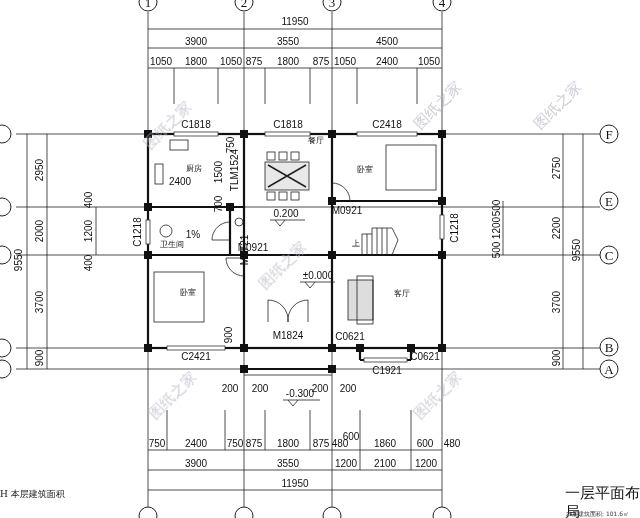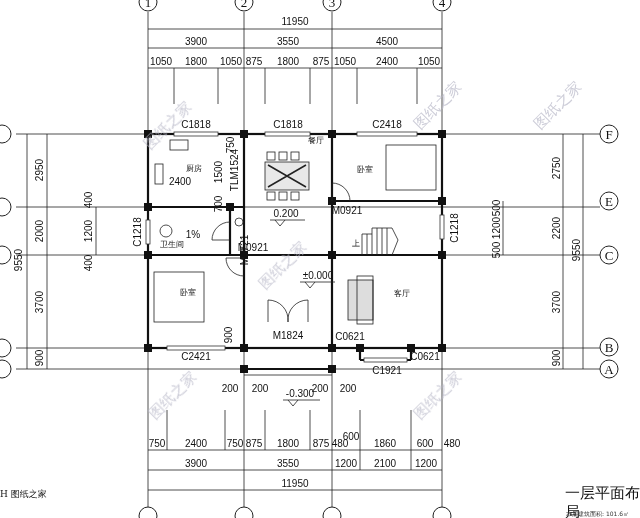--- a/index.html
+++ b/index.html
@@ -291,15 +291,15 @@
   <g class="wm">
     <text transform="translate(150,150) rotate(-45)">图纸之家</text>
     <text transform="translate(420,130) rotate(-45)">图纸之家</text>
     <text transform="translate(265,290) rotate(-45)">图纸之家</text>
     <text transform="translate(155,420) rotate(-45)">图纸之家</text>
     <text transform="translate(420,420) rotate(-45)">图纸之家</text>
     <text transform="translate(540,130) rotate(-45)">图纸之家</text>
   </g>
 </svg>
 
-<div class="legend">H 图纸之家</div>
+<div class="legend">H 本层建筑面积</div>
 <div class="title">一层平面布局</div>
 <div class="subtitle">本层建筑面积: 101.6㎡</div>
 
 </body></html>

